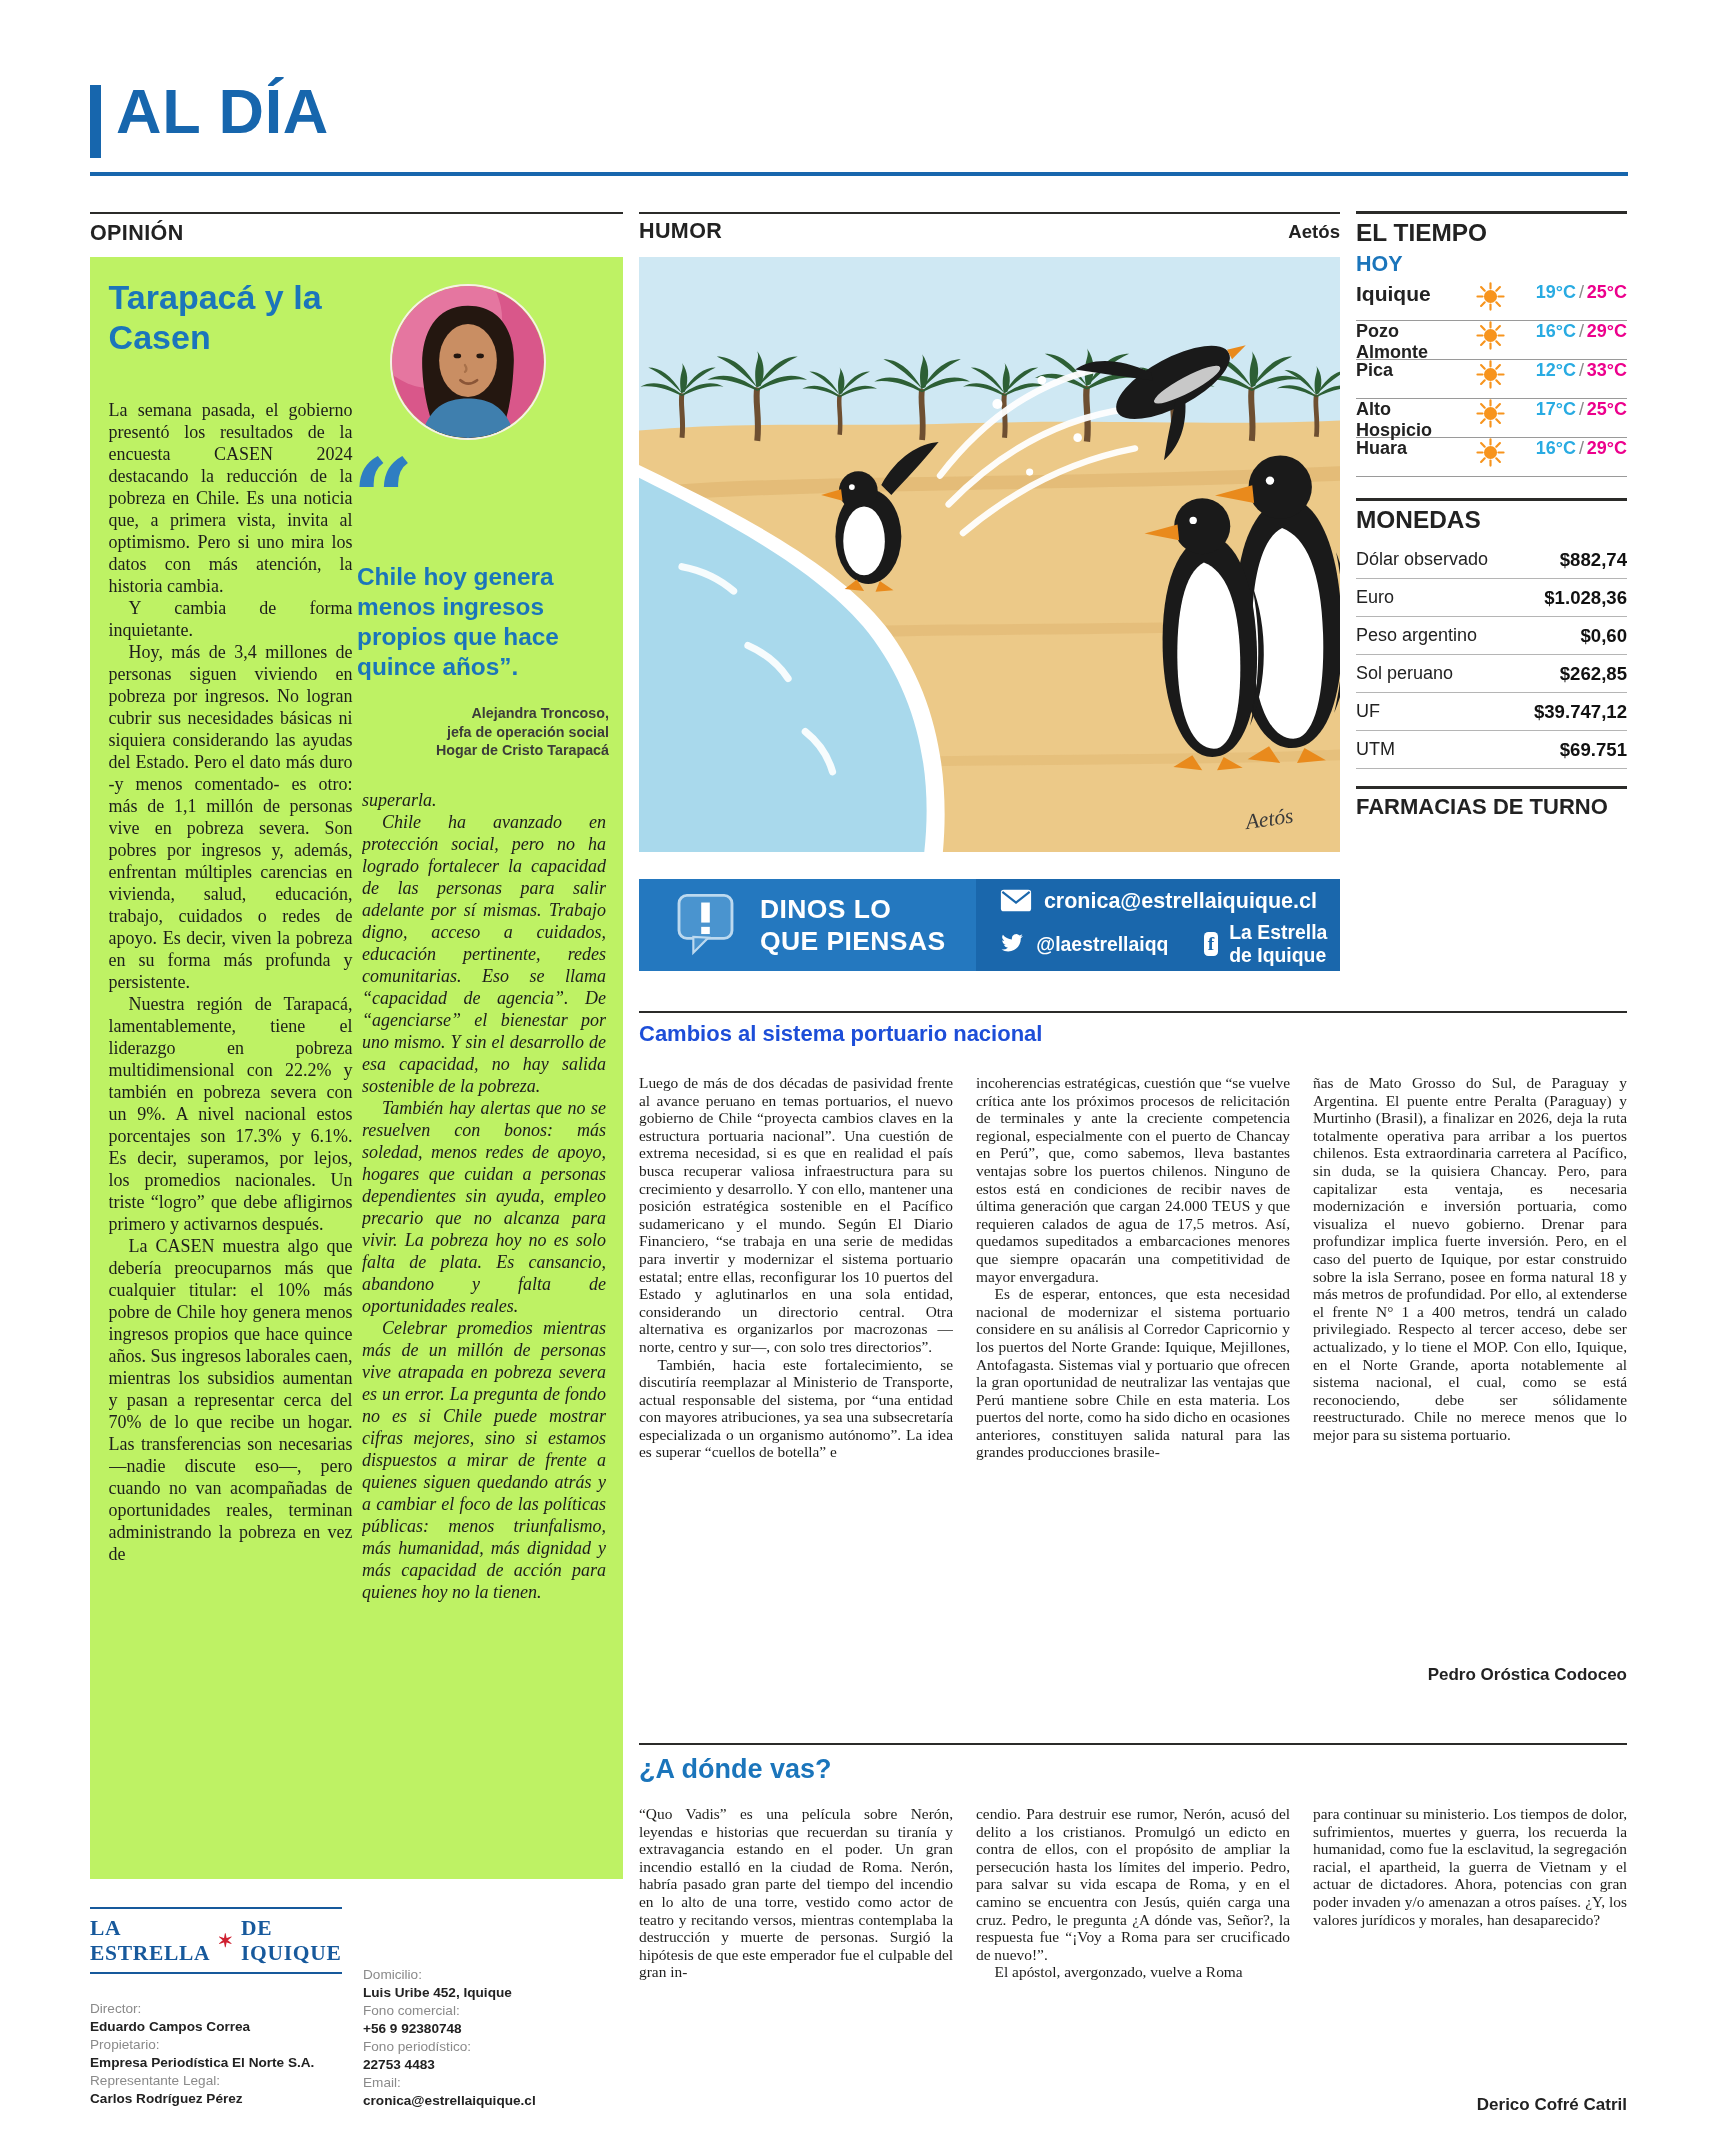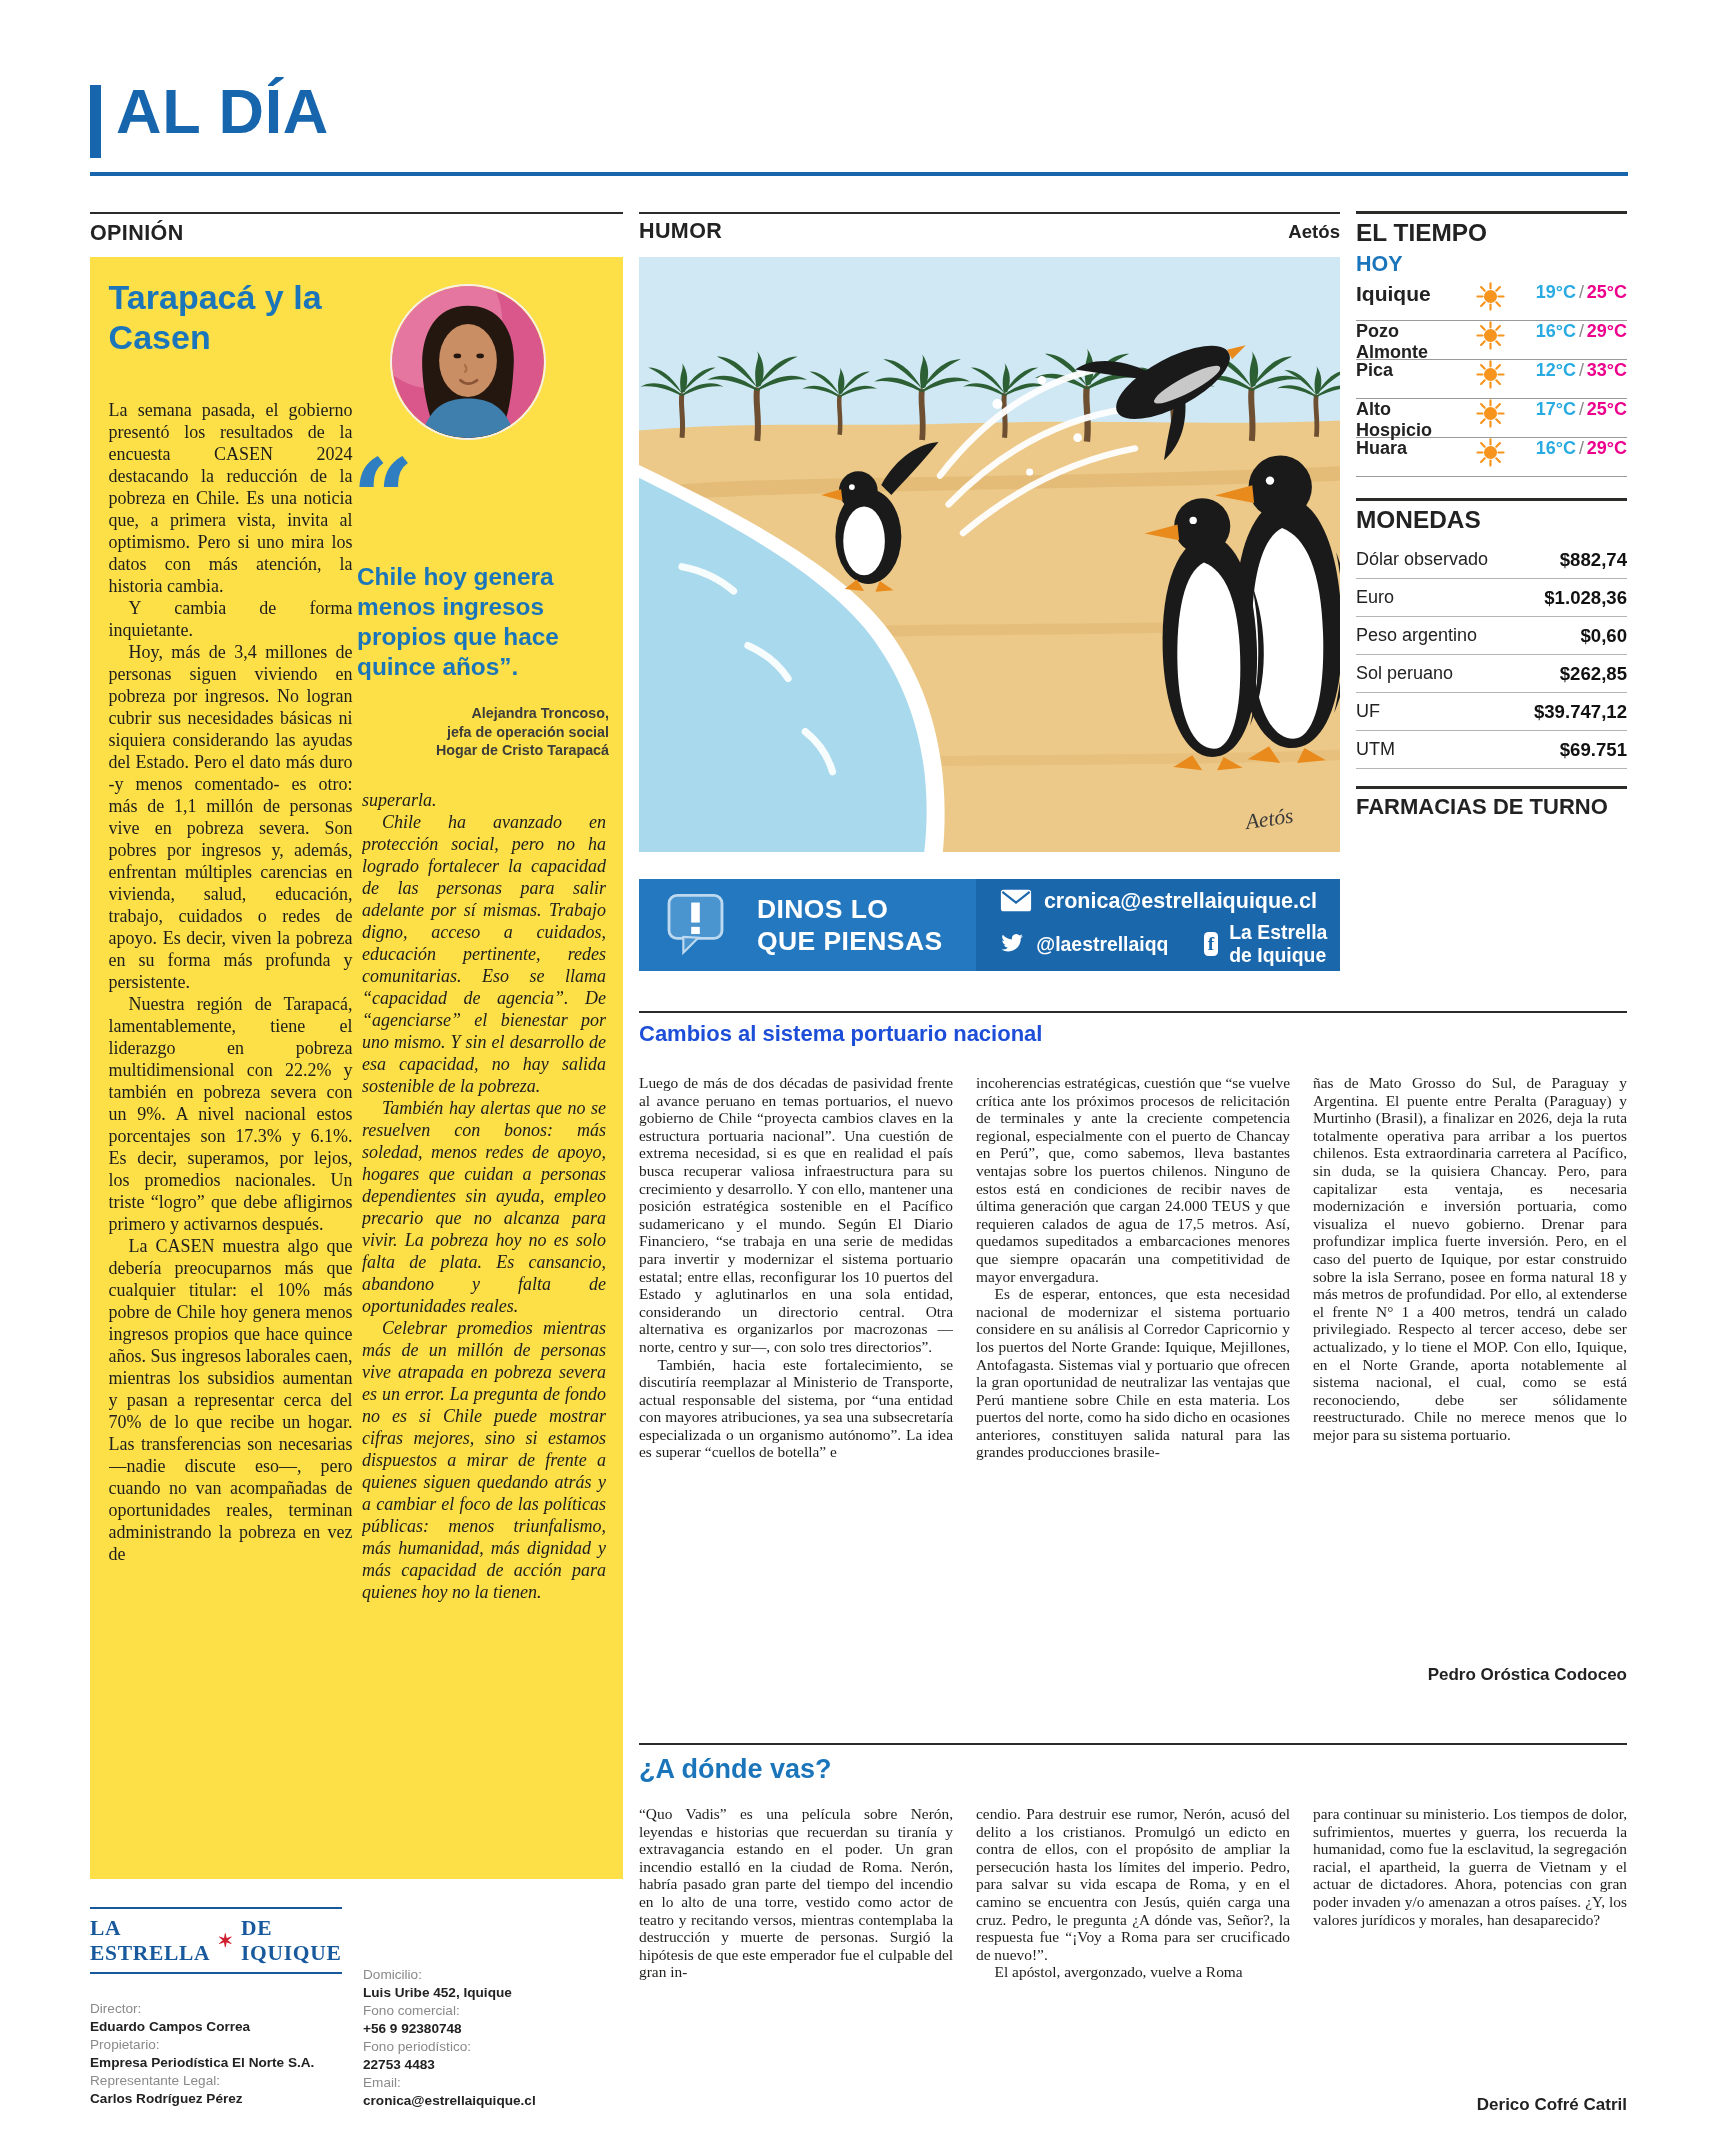--- a/index.html
+++ b/index.html
@@ -15,39 +15,39 @@
   
   .rule   { position:absolute; height:2.2px; background:#2b2b29; }
   .r-op   { left:90px; top:212px; width:533px; }
   .k-op   { position:absolute; left:90px; top:221px; }
   .kick   { font-size:21.5px; font-weight:700; color:#222; letter-spacing:0.4px; }
   .r-hu   { left:639px; top:212px; width:701px; }
   .hu-row { position:absolute; left:639px; top:219px; width:701px; display:flex; justify-content:space-between; align-items:baseline; }
   .credit { font-size:18.6px; font-weight:700; color:#222; }
 
   
-  .op-box   { position:absolute; left:90px; top:257px; width:533px; height:1622px; background:#fde047; }
+  .op-box   { position:absolute; left:90px; top:257px; width:533px; height:1622px; background:#bef264; }
   .op-title { position:absolute; left:18.6px; top:20px; width:240px; font-size:34px; line-height:40px; font-weight:800; color:#1b75bb; }
   .op-photo { position:absolute; left:300px; top:27px; width:156px; height:156px; border-radius:50%; overflow:hidden; border:2.9px solid #f6f0e6; }
   .op-qmark { position:absolute; left:262px; top:188px; font-size:108px; line-height:1; font-family:"DejaVu Serif", serif; font-weight:bold; color:#2f7ec2; }
   .op-quote { position:absolute; left:267px; top:305px; width:252px; font-size:24.4px; line-height:30px; font-weight:700; color:#1b75bb; }
   .op-attr  { position:absolute; left:238px; top:447px; width:281px; text-align:right; font-size:14.3px; line-height:18.6px; font-weight:700; color:#3c3c3a; }
   .op-col   { position:absolute; width:244px; overflow:hidden; }
   .op-col p { font-family:"Liberation Serif", serif; font-size:18px; line-height:22px; text-align:justify; color:#1d1d1b; }
   .op-col p + p { text-indent:20px; }
   .op-col1  { left:18.6px;  top:142px; height:1461px; }
   .op-col2  { left:272px; top:532px; height:1071px;font-style:italic; }
 
   
   .cartoon { position:absolute; left:639px; top:257px; width:701px; height:595px; }
   .cartoon svg { width:100%; height:100%; display:block; }
 
   
   .dinos       { position:absolute; left:639px; top:879px; width:701px; height:92px; display:flex; }
-  .dinos-left  { width:337px; background:#2478bf; display:flex; align-items:center; padding-left:25px; gap:30px; }
+  .dinos-left  { width:337px; background:#2478bf; display:flex; align-items:center; padding-left:35px; gap:23px; }
   .dinos-right { flex:1; background:#1a67ac; padding:10px 0 0 24.4px; }
   .dinos-title { color:#fff; font-size:26.5px; font-weight:800; line-height:32px; letter-spacing:0.4px; }
   .d-row   { display:flex; align-items:center; gap:11.5px; color:#fff; }
   .d-email { font-size:21.5px; font-weight:700; }
   .d-social{ margin-top:7.2px; }
   .d-handle, .d-fbname { font-size:19.4px; font-weight:700; }
   .d-fbgap { margin-left:24.4px; }
   .fb-icon { width:24.4px; height:24.4px; background:#fff; color:#1a67ac; border-radius:4.3px; display:inline-flex; align-items:center; justify-content:center; font-size:19.4px; font-weight:800; font-family:"Liberation Serif", serif; }
 
   

